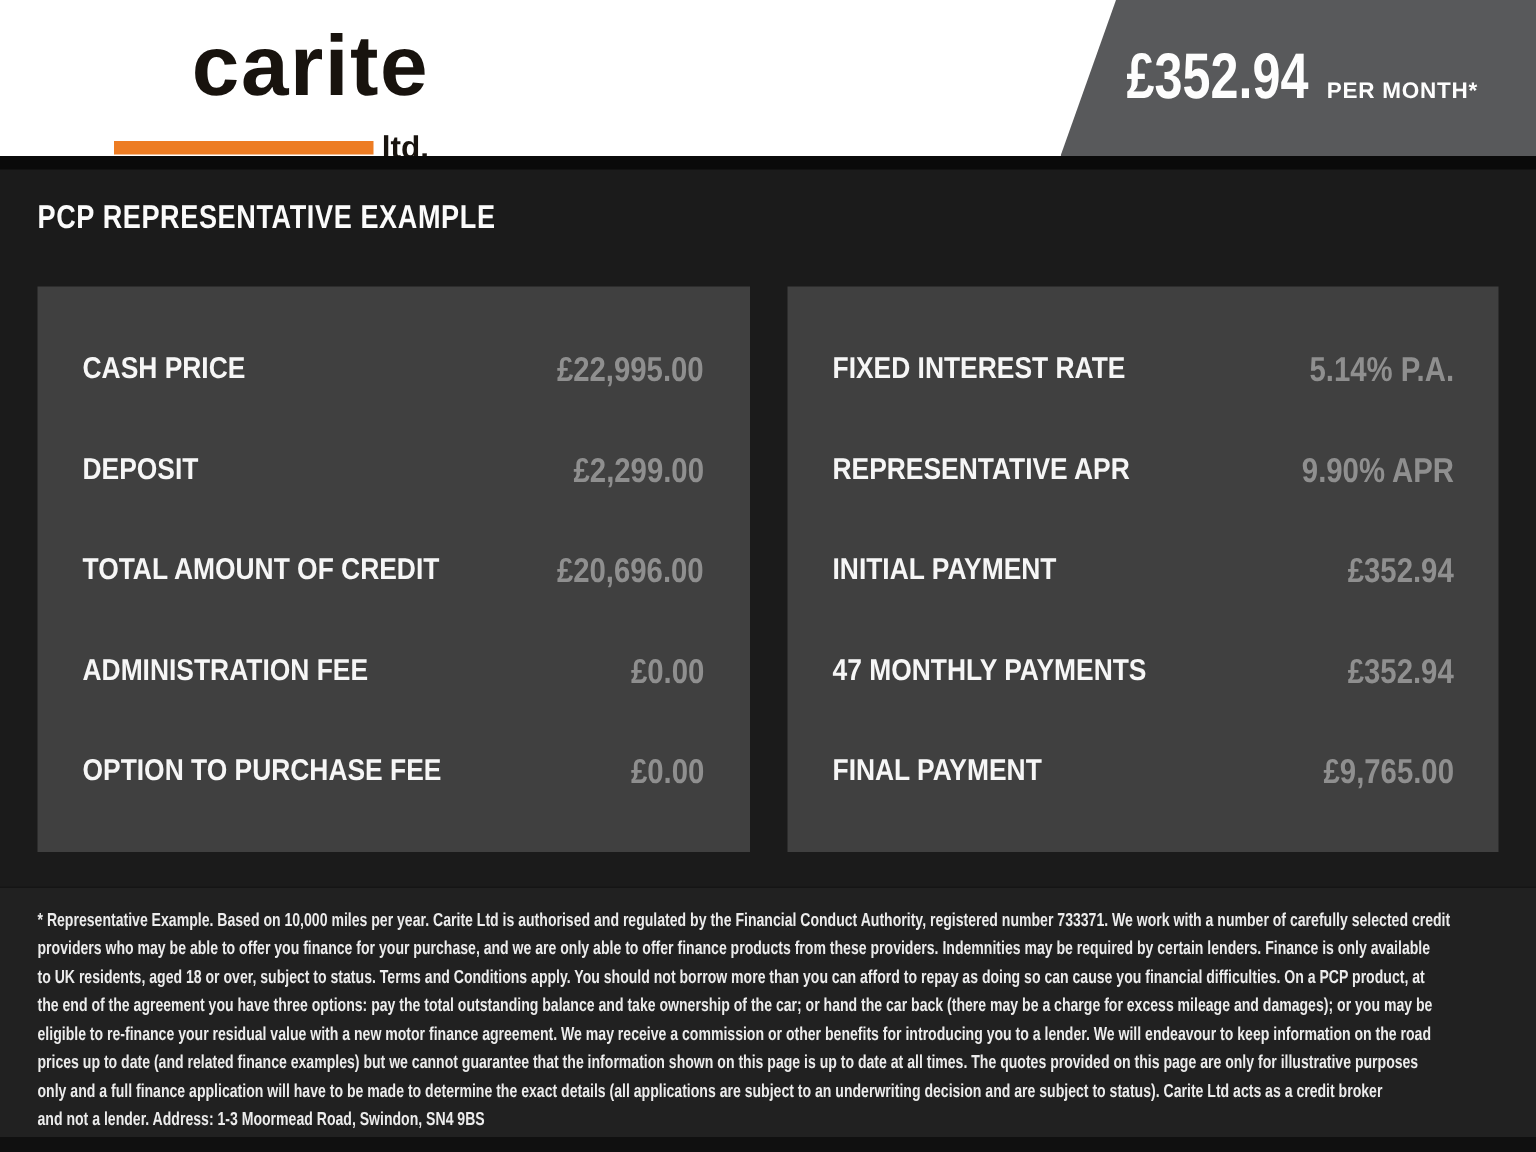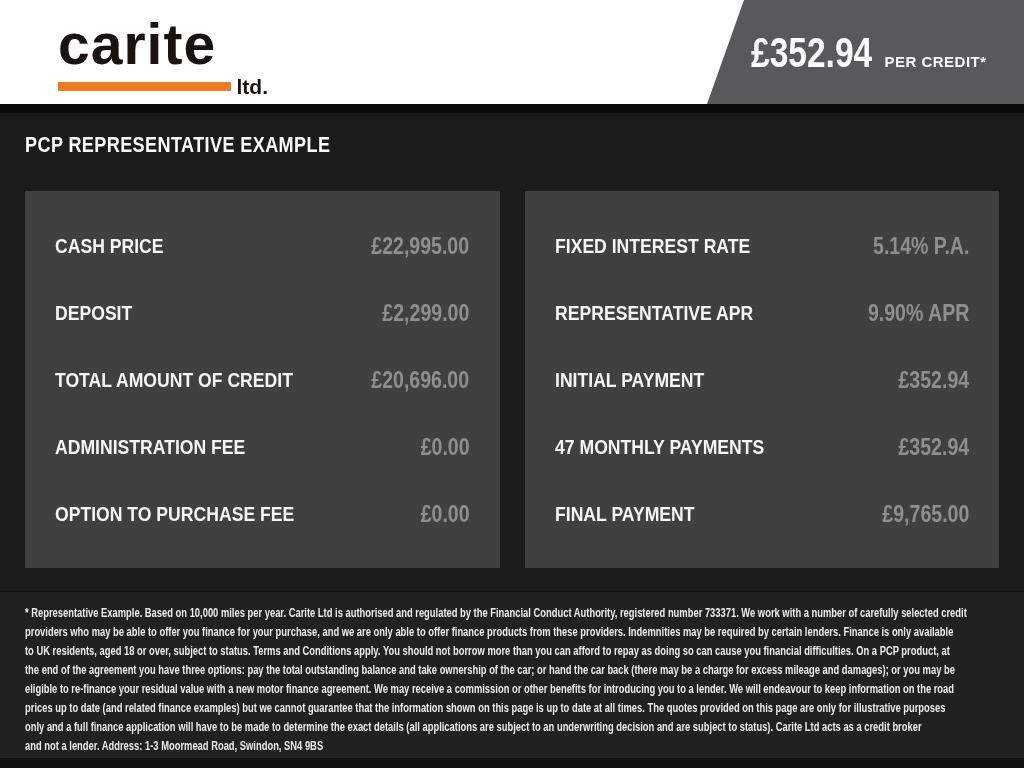--- a/index.html
+++ b/index.html
@@ -5,26 +5,26 @@
   * { margin:0; padding:0; box-sizing:border-box; }
   html,body { background:#000; }
   body { font-family:"Liberation Sans", sans-serif; }
   .page {
     position:relative; width:1024px; height:768px; overflow:hidden;
     background:#1b1b1b; margin:0 auto;
   }
 
   
   .header { position:absolute; left:0; top:0; width:1024px; height:104px; background:#ffffff; }
-  .logo { position:absolute; left:58px; top:16px; width:210px; cursor:pointer; }
+  .logo { position:absolute; left:76px; top:16px; width:210px; cursor:pointer;text-align:right; }
   .logo-brand {
     font-size:57px; line-height:1.0; font-weight:bold; color:#18130e;
     letter-spacing:1px;
   }
-  .logo-row { display:flex; align-items:center; margin-top:3px; }
+  .logo-row { display:flex; align-items:center; margin-top:15px;text-decoration:underline; }
   .logo-bar { flex:1; height:9px; background:#ed7c23; margin-right:6px; }
   .logo-suffix { font-size:21px; font-weight:bold; color:#18130e; line-height:1; }
 
   .price-banner {
     position:absolute; right:0; top:0; width:317px; height:104px;
     background:#58595b;
     -webkit-clip-path:polygon(37px 0, 100% 0, 100% 100%, 0 100%);
     clip-path:polygon(37px 0, 100% 0, 100% 100%, 0 100%);
   }
   .price-inner {
@@ -91,21 +91,21 @@
     <div class="logo">
       <div class="logo-brand">carite</div>
       <div class="logo-row">
         <div class="logo-bar"></div>
         <div class="logo-suffix">ltd.</div>
       </div>
     </div>
     <div class="price-banner">
       <div class="price-inner">
         <span class="price-amount">£352.94</span>
-        <span class="price-period">PER CREDIT*</span>
+        <span class="price-period">PER MONTH*</span>
       </div>
     </div>
   </div>
 
   <div class="black-strip"></div>
 
   <div class="page-title">PCP REPRESENTATIVE EXAMPLE</div>
 
   <div class="panels">
 

